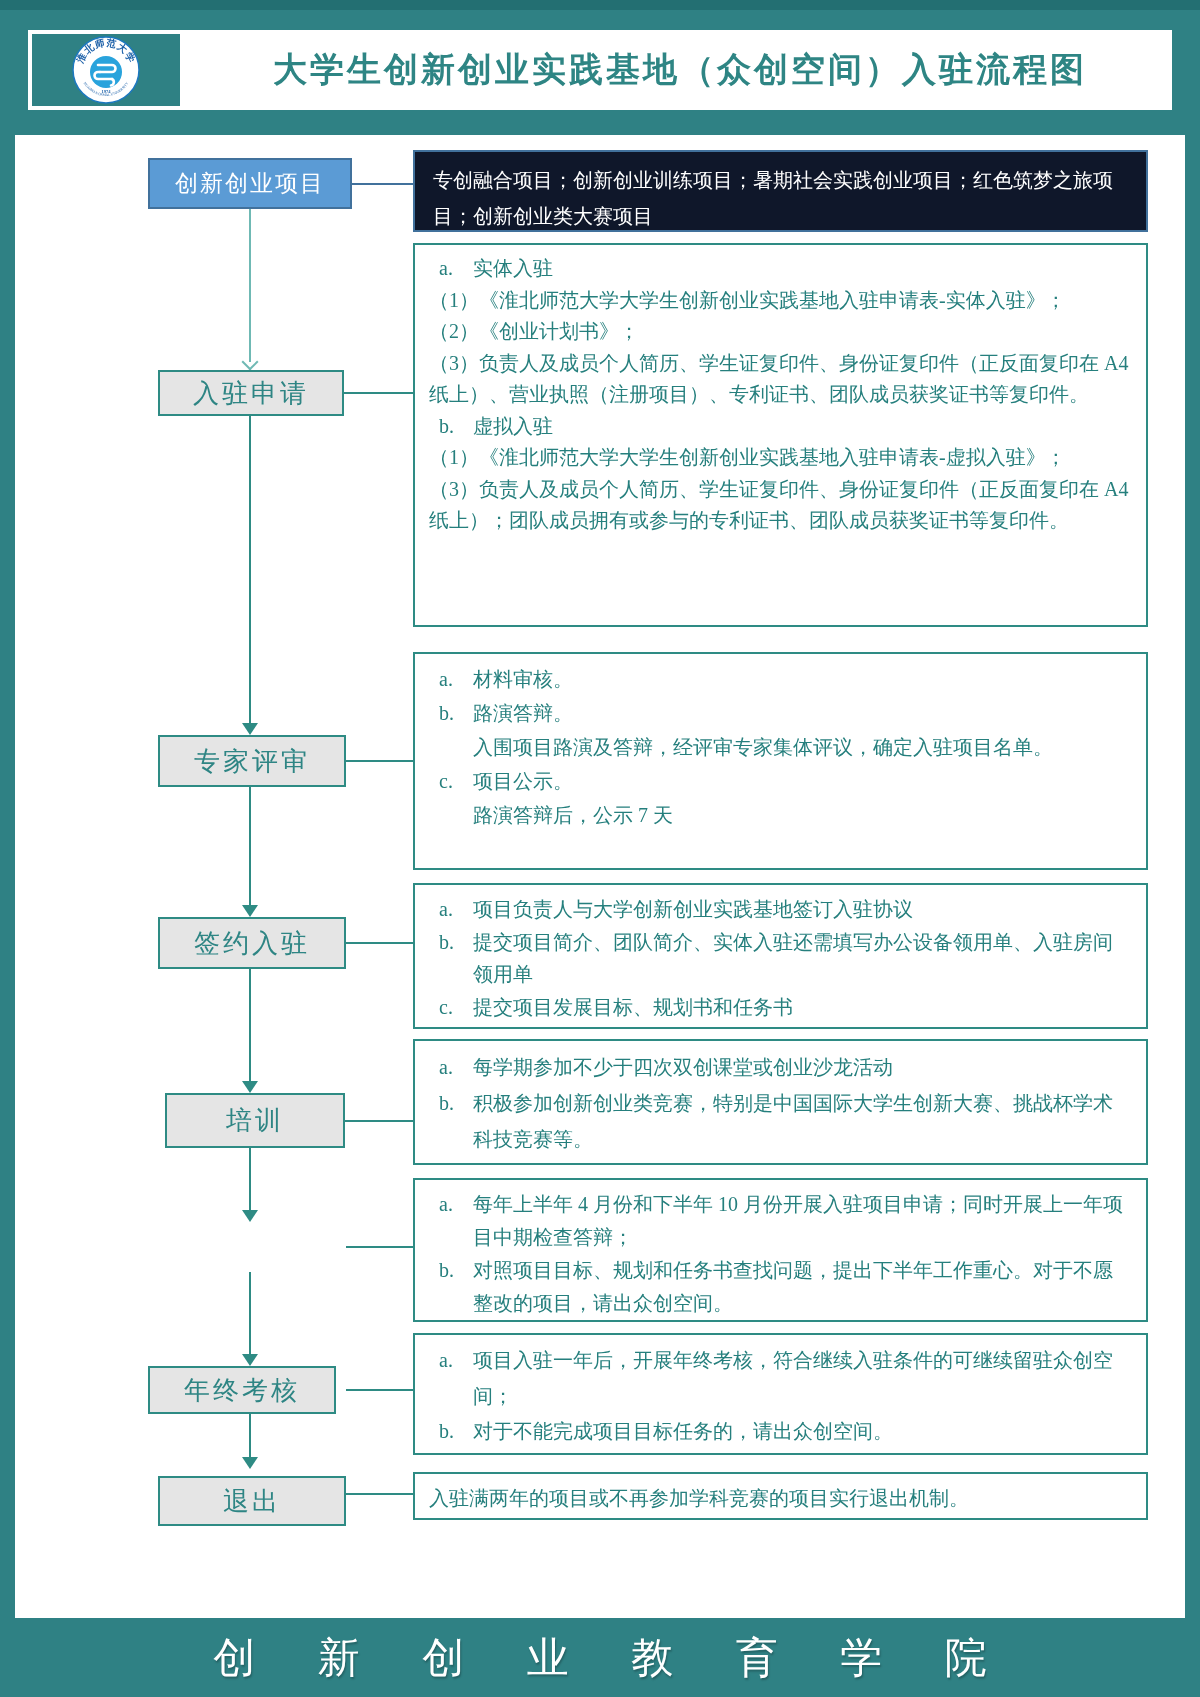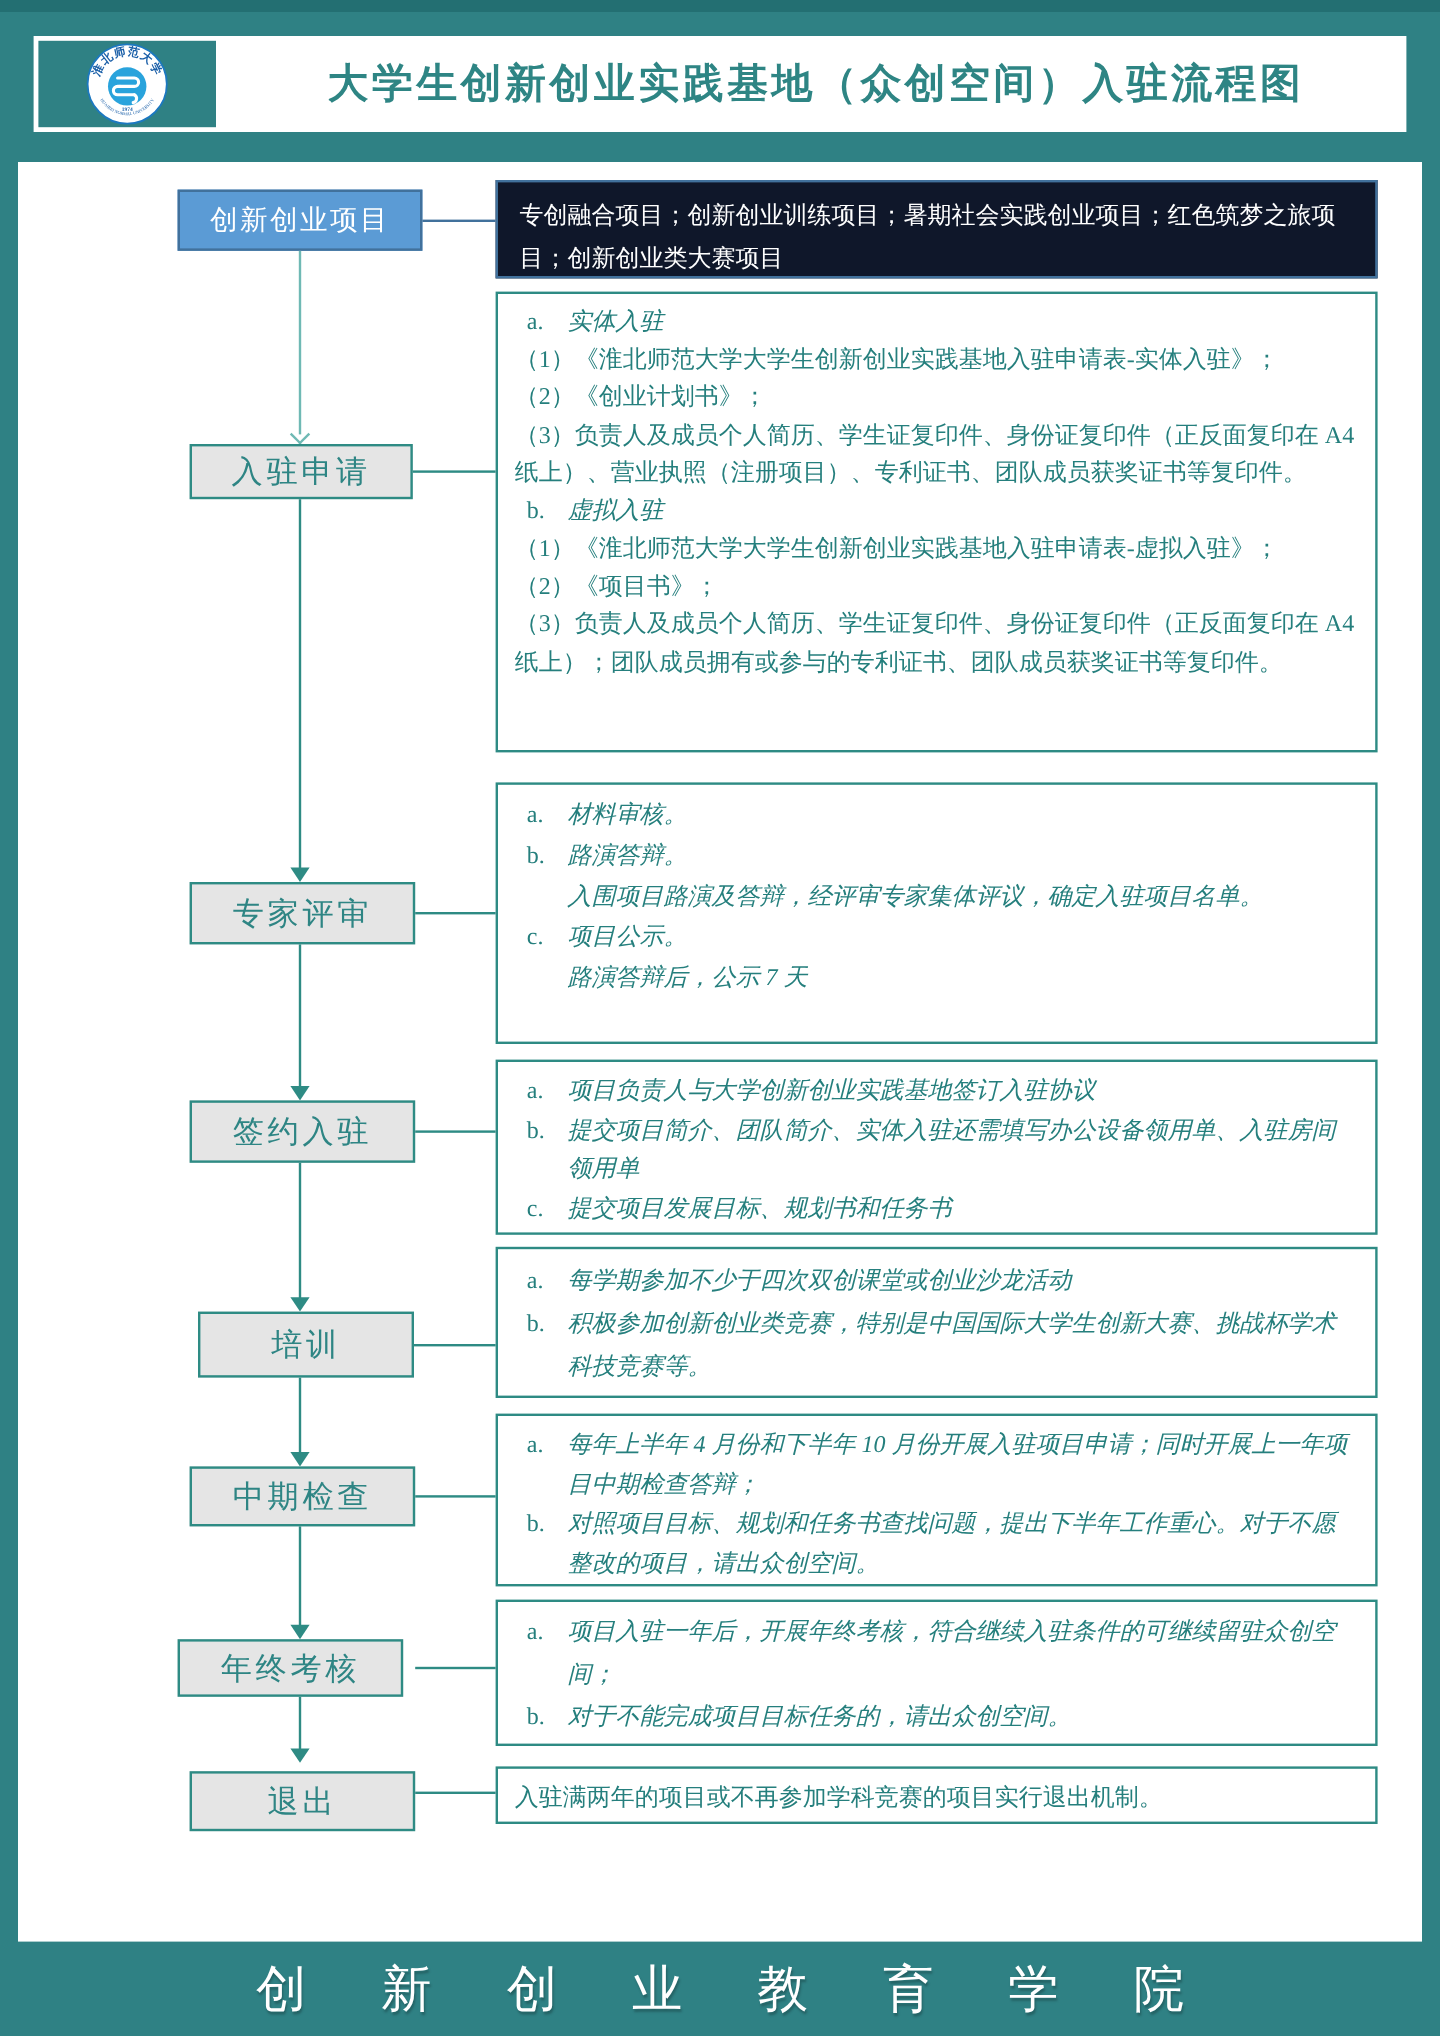--- a/index.html
+++ b/index.html
@@ -46,21 +46,21 @@
     background:#FFFFFF;border:2px solid #2E8B84;
     color:#257F7D;font-size:20px;
     padding:8px 14px 6px 12px;
   }
   .detail-box.blue{
     background:#0f172a;border:2px solid #41719C;color:#FFFFFF;
     padding:10px 16px;
   }
   .d-item{display:flex;}
   .d-marker{flex:0 0 46px;box-sizing:border-box;padding-left:12px;}
-  .d-text{flex:1;font-style:italic;}
+  .d-text{flex:1;}
   .d-para{display:block;padding-left:2px;}
   
   .vline{position:absolute;width:2px;background:#2E8B84;}
   .vline.light{background:#6FB9B4;}
   .hline{position:absolute;height:2px;background:#2E8B84;}
   .hline.blue{background:#41719C;}
   .arrow-solid{
     position:absolute;width:0;height:0;
     border-left:8px solid transparent;border-right:8px solid transparent;
     border-top:12px solid #2E8B84;
@@ -131,21 +131,20 @@
         <div class="d-text">实体入驻</div>
       </div>
       <div class="d-para">（1）《淮北师范大学大学生创新创业实践基地入驻申请表-实体入驻》；</div>
       <div class="d-para">（2）《创业计划书》；</div>
       <div class="d-para">（3）负责人及成员个人简历、学生证复印件、身份证复印件（正反面复印在 A4 纸上）、营业执照（注册项目）、专利证书、团队成员获奖证书等复印件。</div>
       <div class="d-item">
         <div class="d-marker">b.</div>
         <div class="d-text">虚拟入驻</div>
       </div>
       <div class="d-para">（1）《淮北师范大学大学生创新创业实践基地入驻申请表-虚拟入驻》；</div>
-      <div class="d-para">（2）《项目书》；</div>
       <div class="d-para">（3）负责人及成员个人简历、学生证复印件、身份证复印件（正反面复印在 A4 纸上）；团队成员拥有或参与的专利证书、团队成员获奖证书等复印件。</div>
     </div>
     <div class="hline" style="left: 344px; top: 392px; width: 69px;"></div>
     <div class="vline" style="left: 249px; top: 416px; height: 308px;"></div>
     <div class="arrow-solid" style="left: 242px; top: 723px;"></div>
     <div class="flow-box" style="left: 158px; top: 735px; width: 188px; height: 52px; align-items: center;">
       <div>专家评审</div>
     </div>
     <div class="detail-box" style="left: 413px; top: 652px; width: 735px; height: 218px; line-height: 34px;">
       <div class="d-item">
@@ -201,23 +200,20 @@
         <div class="d-text">每学期参加不少于四次双创课堂或创业沙龙活动</div>
       </div>
       <div class="d-item">
         <div class="d-marker">b.</div>
         <div class="d-text">积极参加创新创业类竞赛，特别是中国国际大学生创新大赛、挑战杯学术科技竞赛等。</div>
       </div>
     </div>
     <div class="hline" style="left: 345px; top: 1119.5px; width: 68px;"></div>
     <div class="vline" style="left: 249px; top: 1148px; height: 63px;"></div>
     <div class="arrow-solid" style="left: 242px; top: 1210px;"></div>
-    <div class="flow-box" style="left: 158px; top: 1222px; width: 188px; height: 50px;">
-      <div>中期检查</div>
-    </div>
     <div class="detail-box" style="left: 413px; top: 1178px; width: 735px; height: 144px; line-height: 33px;">
       <div class="d-item">
         <div class="d-marker">a.</div>
         <div class="d-text">每年上半年 4 月份和下半年 10 月份开展入驻项目申请；同时开展上一年项目中期检查答辩；</div>
       </div>
       <div class="d-item">
         <div class="d-marker">b.</div>
         <div class="d-text">对照项目目标、规划和任务书查找问题，提出下半年工作重心。对于不愿整改的项目，请出众创空间。</div>
       </div>
     </div>

